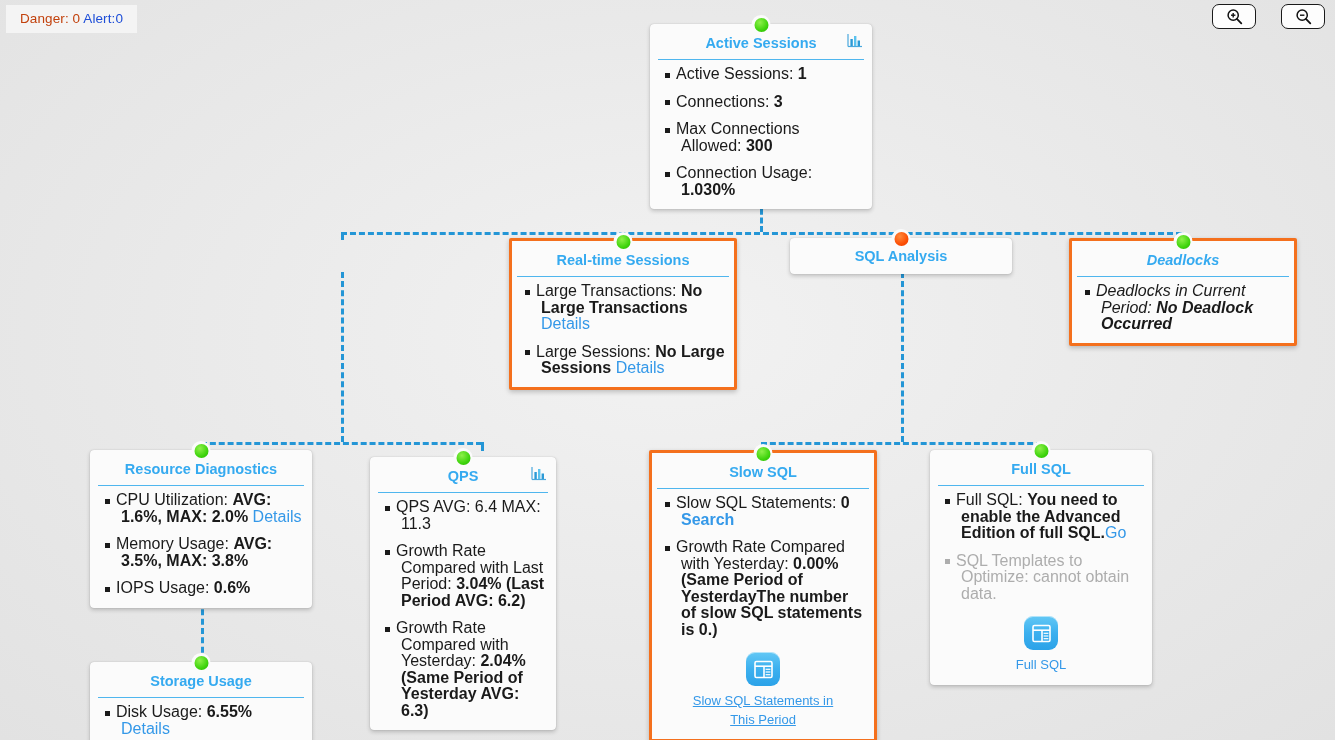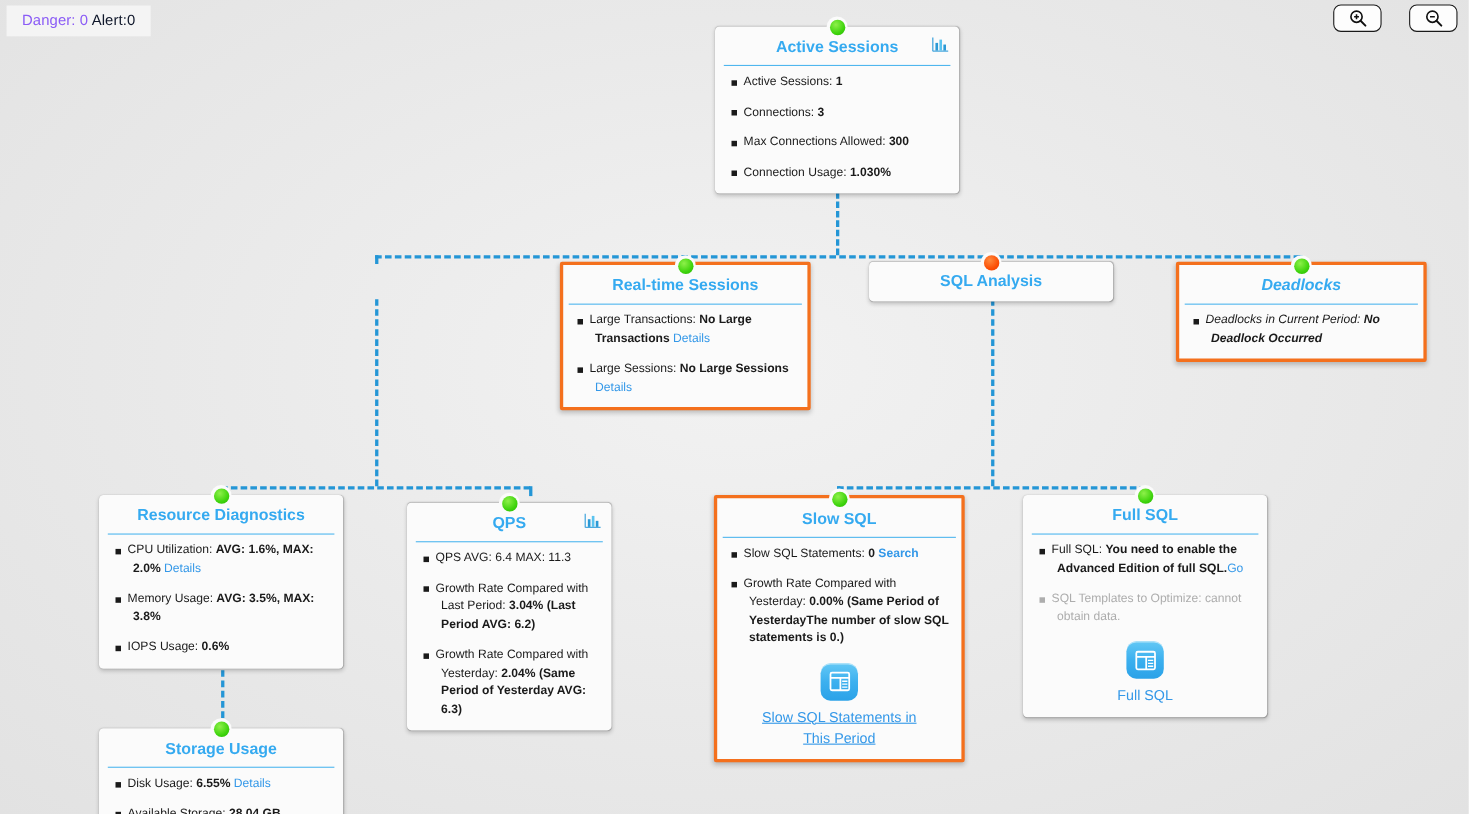--- a/index.html
+++ b/index.html
@@ -19,22 +19,22 @@
   
   #alert-banner {
     position: absolute; left: 6px; top: 5px;
     background: #f4f4f4;
     padding: 6px 14px 7px 14px;
     font-size: 13.5px;
     color: #f2674a;
     white-space: nowrap;
     letter-spacing: .1px;
   }
-  #alert-banner .danger { color:#8b5cf6; }
-  #alert-banner .alert  { color:#0f172a; }
+  #alert-banner .danger { color:#c2410c; }
+  #alert-banner .alert  { color:#1d4ed8; }
 
   
   .zoom-btn {
     position: absolute; top: 4px;
     width: 42px; height: 23px;
     border: 1.6px solid #1a1a1a;
     border-radius: 7px;
     background: #fdfdfd;
     display: flex; align-items: center; justify-content: center;
     cursor: pointer;
@@ -106,21 +106,21 @@
   .title-chart-icon {
     position: absolute; right: 9px; top: 9px;
   }
 
   
   .node-body { padding: 6px 9px 11px 9px; }
   .node.warn .node-body { padding: 6px 7px 10px 7px; }
   ul.items { list-style: none; margin: 0; padding: 0; }
   ul.items li {
     position: relative;
-    font-size: 11px;
+    font-size: 16px;
     color: #1a1a1a;
     line-height: 16.5px;
     margin: 0 0 11px 0;
     padding-left: 22px;
     text-indent: -5px;
   }
   ul.items li:last-child { margin-bottom: 0; }
   ul.items li::before {
     content: "";
     position: absolute; left: 6px; top: 6.5px;

